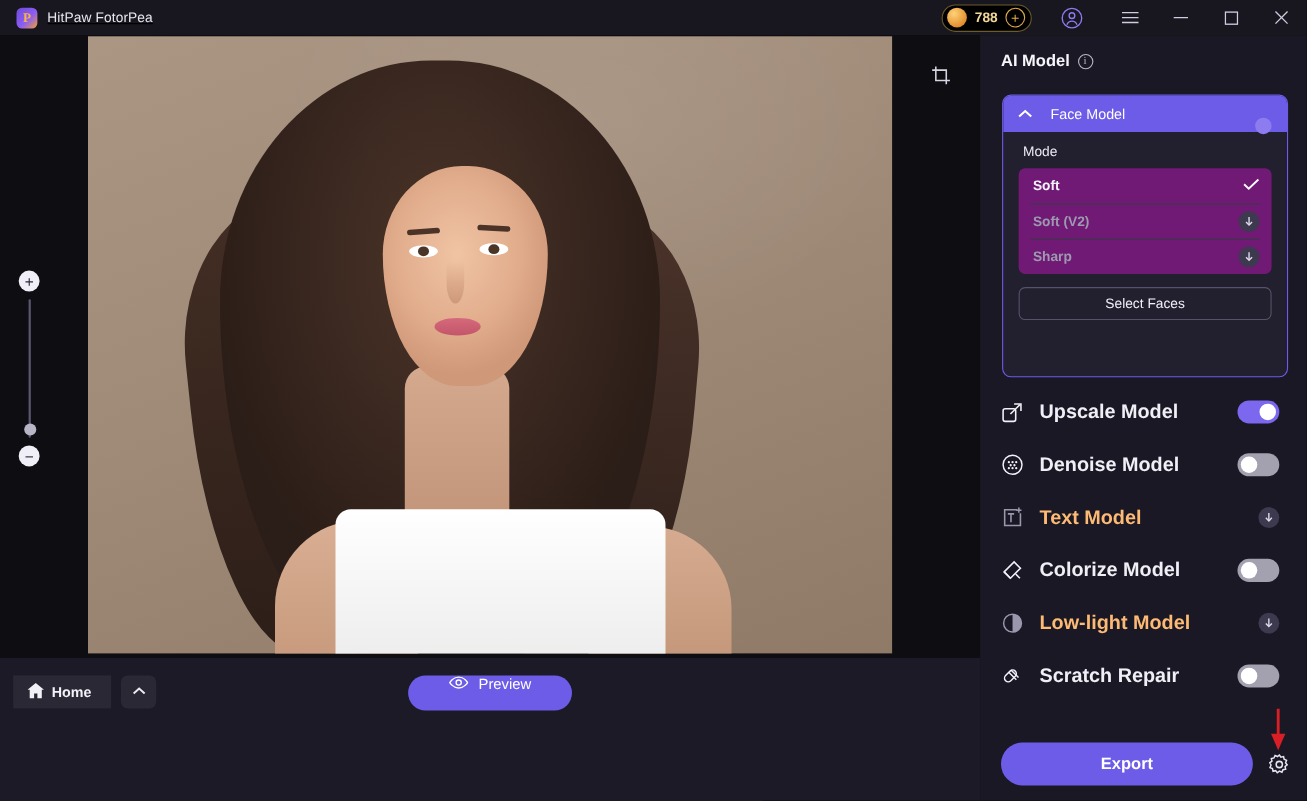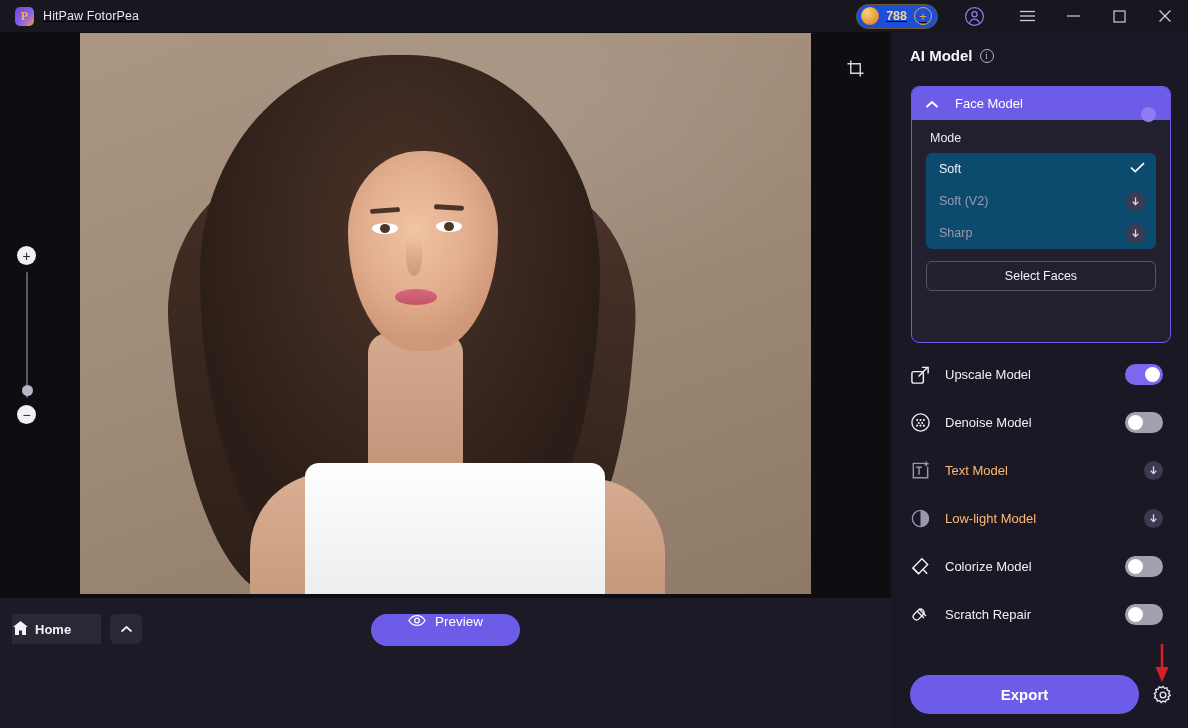--- a/index.html
+++ b/index.html
@@ -26,21 +26,21 @@
     content: "P"; position: absolute; left: 0; top: 0; width: 100%; height: 100%;
     display: flex; align-items: center; justify-content: center;
     font-size: 12px; font-weight: bold; color: #f6b44a; font-family: "Liberation Serif", serif;
   }
   .tb-title { margin-left: 9px; font-size: 12.5px; color: #e8e6ef; letter-spacing: .1px; }
   .tb-right { margin-left: auto; display: flex; align-items: center; height: 32px; }
 
   .credits {
     display: flex; align-items: center; gap: 7px;
     height: 25px; padding: 0 5px 0 4px; border-radius: 13px;
-    background: #1d4ed8; border: 1px solid #6a5a2c;
+    background: #000000; border: 1px solid #6a5a2c;
     margin-right: 18px;
   }
   .credit-coin {
     width: 18px; height: 18px; border-radius: 50%;
     background: radial-gradient(circle at 35% 30%, #ffd277, #e08a2a 75%);
     display: flex; align-items: center; justify-content: center;
     font-size: 11px; font-weight: bold; color: #7a4a10; font-family: "Liberation Serif", serif;
   }
   .credit-num { font-size: 12.5px; font-weight: bold; color: #f2d79a; }
   .credit-plus {
@@ -154,21 +154,21 @@
   }
 
   
   .bottombar {
     position: absolute; left: 0; top: 598px; width: 891px; height: 130px;
     background: #1c1a26;
   }
   .home-btn {
     position: absolute; left: 12px; top: 16px; width: 89px; height: 30px;
     background: #2a2834; border-radius: 0;
-    display: flex; align-items: center; gap: 7px; padding-left: 1px;
+    display: flex; align-items: center; gap: 7px; padding-left: 13px;
     color: #f2f1f7; font-size: 13px; font-weight: bold;
   }
   .collapse-btn {
     position: absolute; left: 110px; top: 16px; width: 32px; height: 30px;
     background: #2a2834; border-radius: 6px;
     display: flex; align-items: center; justify-content: center; color: #eceaf3;
   }
   .preview-btn {
     position: absolute; left: 371px; top: 614px; width: 149px; height: 32px;
     background: #6c5ce7; border-radius: 16px;
@@ -210,21 +210,21 @@
   }
   .switch.on-white { background: #ffffff; }
   .switch.on-white .knob { right: 3px; background: #8d7bf0; }
   .switch.on { background: #7b68ee; }
   .switch.on .knob { right: 3px; background: #ffffff; }
   .switch.off { background: #a3a0b0; }
   .switch.off .knob { left: 3px; background: #ffffff; }
 
   .mode-label { margin: 11px 0 0 18px; font-size: 12.5px; color: #eceaf4; }
   .mode-list {
-    margin: 8px 14px 0 14px; background: #0c4a6e; border-radius: 6px; overflow: hidden;
+    margin: 8px 14px 0 14px; background: #701a75; border-radius: 6px; overflow: hidden; font-weight: bold;
   }
   .mode-item {
     height: 32px; display: flex; align-items: center; padding: 0 11px 0 13px;
     font-size: 12.5px; color: #f3f2f8; position: relative;
   }
   .mode-item + .mode-item::before {
     content: ""; position: absolute; left: 11px; right: 11px; top: 0; height: 1px;
     background: #3a3748;
   }
   .mode-item.dim { color: #9d9ab0; }
@@ -239,21 +239,21 @@
     display: flex; align-items: center; justify-content: center;
     font-size: 12.5px; color: #f1eff8;
   }
 
   
   .rows { position: absolute; left: 0; top: 318px; width: 297px; }
   .row {
     height: 48px; display: flex; align-items: center; padding: 0 25px 0 18px;
   }
   .row .ic { width: 23px; height: 23px; display: flex; align-items: center; justify-content: center; color: #f2f0f8; flex: 0 0 auto; }
-  .row .nm { margin-left: 13px; font-size: 13px; color: #f0eff6; }
+  .row .nm { margin-left: 13px; font-size: 18px; color: #f0eff6; font-weight: bold; }
   .row.dim .ic { color: #9a97ad; }
   .row.dim .nm { color: #fdba74; }
   .row .ctl { margin-left: auto; display: flex; align-items: center; }
 
   .export-btn {
     position: absolute; left: 19px; top: 643px; width: 229px; height: 39px;
     background: #6c5ce7; border-radius: 20px;
     display: flex; align-items: center; justify-content: center;
     font-size: 15px; font-weight: bold; color: #ffffff;
   }
@@ -488,56 +488,56 @@
           <span class="dl-btn">
             <svg width="11" height="11" viewBox="0 0 12 12" fill="none" stroke="#ddd9e8" stroke-width="1.4">
                 <line x1="6" y1="1.5" x2="6" y2="9"></line>
                 <path d="M3 6.3L6 9.4l3-3.1"></path>
               </svg>
           </span>
         </span>
       </div>
 
 
+      <div class="row">
+        <span class="ic">
+          <svg width="21" height="21" viewBox="0 0 22 22" fill="none" stroke="currentColor" stroke-width="1.5">
+            <path d="M3 12.5L12.5 3l6 6L9 18.5z"></path>
+              <path d="M3 12.5l6 6"></path>
+              <path d="M14 14.5l4 4"></path>
+          </svg>
+        </span>
+        <span class="nm">Colorize Model</span>
+        <span class="ctl">
+            <span class="switch off">
+              <span class="knob"></span>
+            </span>
+          </span>
+      </div>
+
       <div class="row dim">
         <span class="ic">
           <svg width="21" height="21" viewBox="0 0 22 22" fill="none" stroke="currentColor" stroke-width="1.4">
             <circle cx="11" cy="11" r="8.5"></circle>
               <path d="M11 2.5a8.5 8.5 0 010 17z" fill="currentColor" stroke="none"></path>
           </svg>
         </span>
         <span class="nm">Low-light Model</span>
         <span class="ctl">
           <span class="dl-btn">
             <svg width="11" height="11" viewBox="0 0 12 12" fill="none" stroke="#ddd9e8" stroke-width="1.4">
                 <line x1="6" y1="1.5" x2="6" y2="9"></line>
                 <path d="M3 6.3L6 9.4l3-3.1"></path>
               </svg>
           </span>
         </span>
       </div>
 
       <div class="row">
         <span class="ic">
-          <svg width="21" height="21" viewBox="0 0 22 22" fill="none" stroke="currentColor" stroke-width="1.5">
-            <path d="M3 12.5L12.5 3l6 6L9 18.5z"></path>
-              <path d="M3 12.5l6 6"></path>
-              <path d="M14 14.5l4 4"></path>
-          </svg>
-        </span>
-        <span class="nm">Colorize Model</span>
-        <span class="ctl">
-            <span class="switch off">
-              <span class="knob"></span>
-            </span>
-          </span>
-      </div>
-
-      <div class="row">
-        <span class="ic">
           <svg width="21" height="21" viewBox="0 0 22 22" fill="none" stroke="currentColor" stroke-width="1.4">
             <rect x="2.5" y="7.5" width="13" height="7" rx="3.5" transform="rotate(-45 9 11)"></rect>
             <path d="M7.4 7.4l7.2 7.2"></path>
               <path d="M9.5 5.3l7.2 7.2"></path>
           </svg>
         </span>
         <span class="nm">Scratch Repair</span>
         <span class="ctl">
             <span class="switch off">
               <span class="knob"></span>

